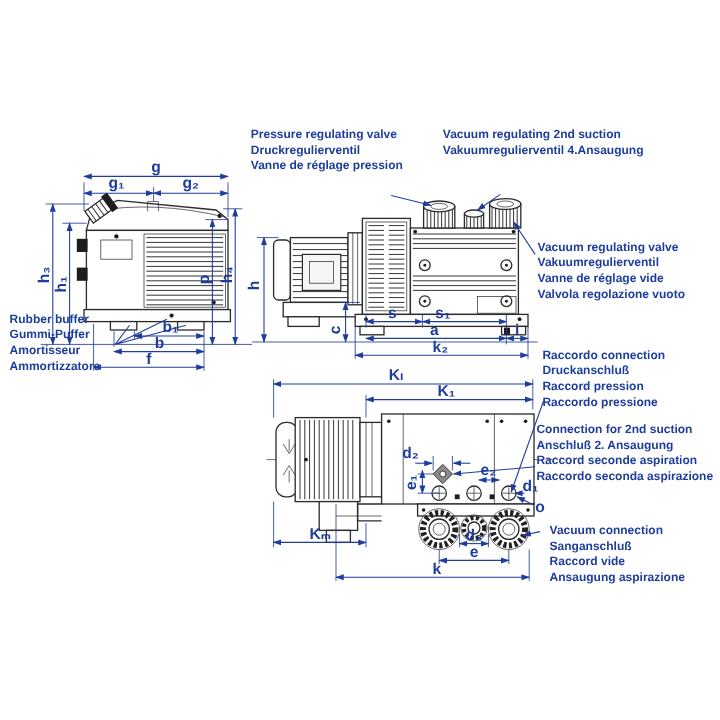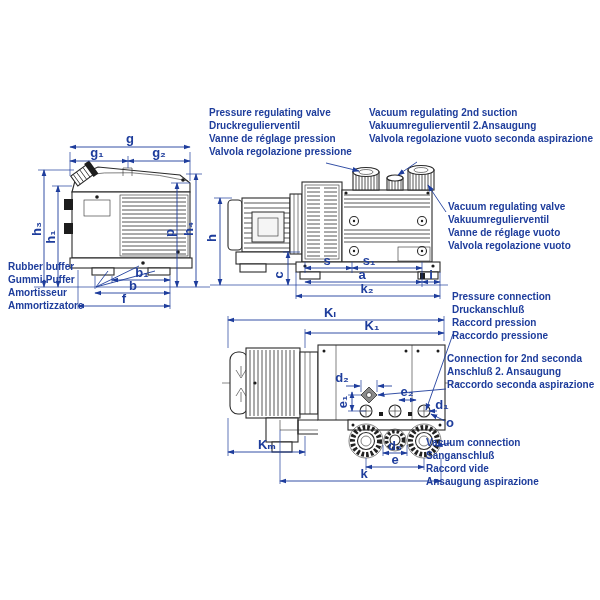--- a/index.html
+++ b/index.html
@@ -249,56 +249,55 @@
     <line class="ldr" x1="453" y1="334" x2="426" y2="410" marker-end="url(#ab)"></line>
     <line class="ldr" x1="446" y1="389" x2="378" y2="395" marker-end="url(#ab)"></line>
     <line class="ldr" x1="450" y1="443" x2="436" y2="446" marker-end="url(#ab)"></line>
   </g>
 </svg>
 
   <div class="ann" style="left:209px;top:106px">
     <div>Pressure regulating valve</div>
     <div>Druckregulierventil</div>
     <div>Vanne de réglage pression</div>
-    <div>Valvola regolazione pressione</div>
   </div>
 
   <div class="ann" style="left:369px;top:106px">
     <div>Vacuum regulating 2nd suction</div>
-    <div>Vakuumregulierventil 2.Ansaugung</div>
-    <div>Valvola regolazione vuoto seconda aspirazione</div>
+    <div>Vakuumregulierventil 4.Ansaugung</div>
   </div>
 
   <div class="ann" style="left:448px;top:200px">
     <div>Vacuum regulating valve</div>
     <div>Vakuumregulierventil</div>
-    <div>Vanne de réglage vuoto</div>
+    <div>Vanne de réglage vide</div>
     <div>Valvola regolazione vuoto</div>
   </div>
 
   <div class="ann" style="left:8px;top:260px">
     <div>Rubber buffer</div>
     <div>Gummi-Puffer</div>
     <div>Amortisseur</div>
     <div>Ammortizzatore</div>
   </div>
 
   <div class="ann" style="left:452px;top:290px">
-    <div>Pressure connection</div>
+    <div>Raccordo connection</div>
     <div>Druckanschluß</div>
     <div>Raccord pression</div>
     <div>Raccordo pressione</div>
   </div>
 
   <div class="ann" style="left:447px;top:352px">
-    <div>Connection for 2nd seconda</div>
+    <div>Connection for 2nd suction</div>
     <div>Anschluß 2. Ansaugung</div>
+    <div>Raccord seconde aspiration</div>
     <div>Raccordo seconda aspirazione</div>
   </div>
 
-  <div class="ann" style="left:426px;top:436px">
+  <div class="ann" style="left:458px;top:436px">
     <div>Vacuum connection</div>
     <div>Sanganschluß</div>
     <div>Raccord vide</div>
     <div>Ansaugung aspirazione</div>
   </div>
 
 </div>
 
 </body></html>

